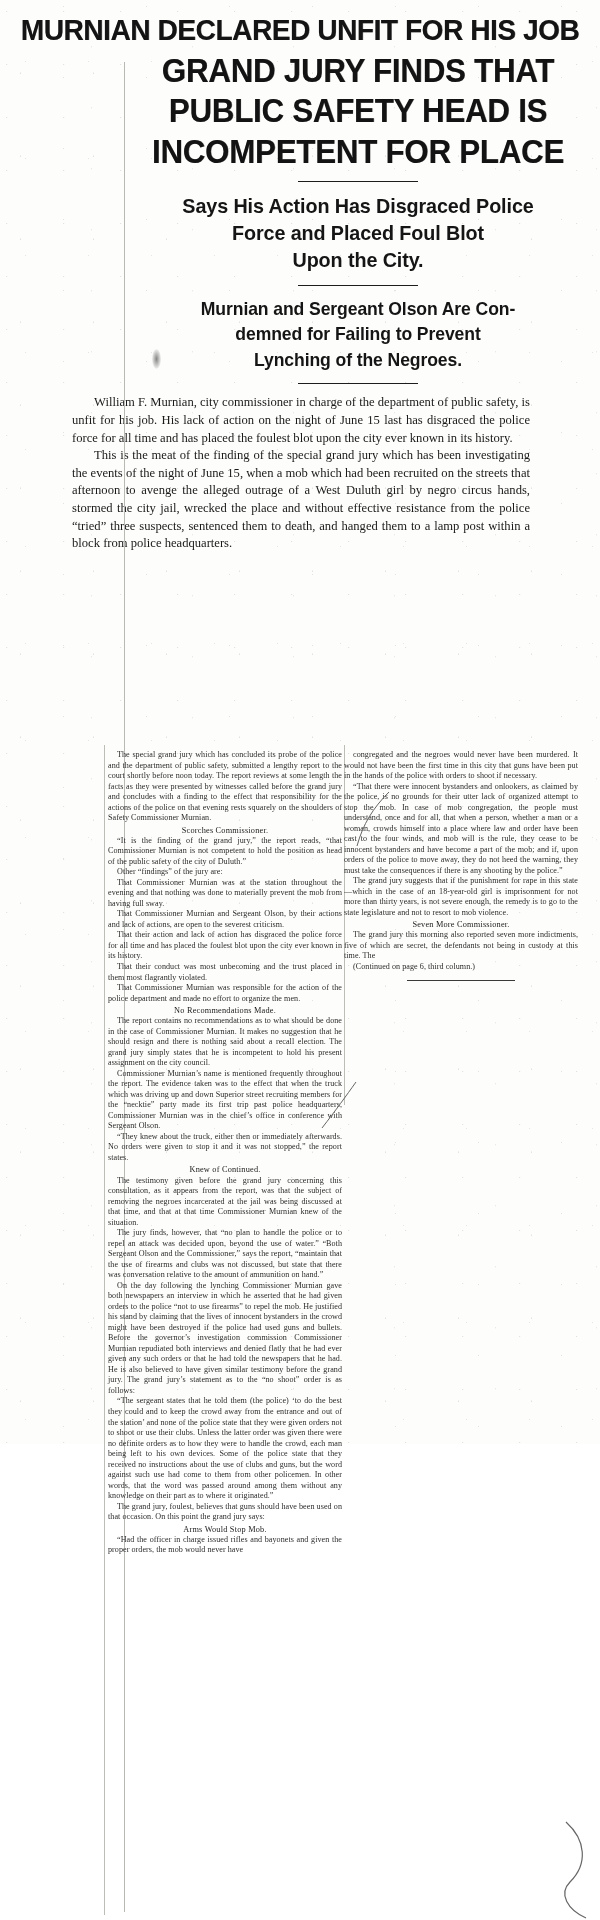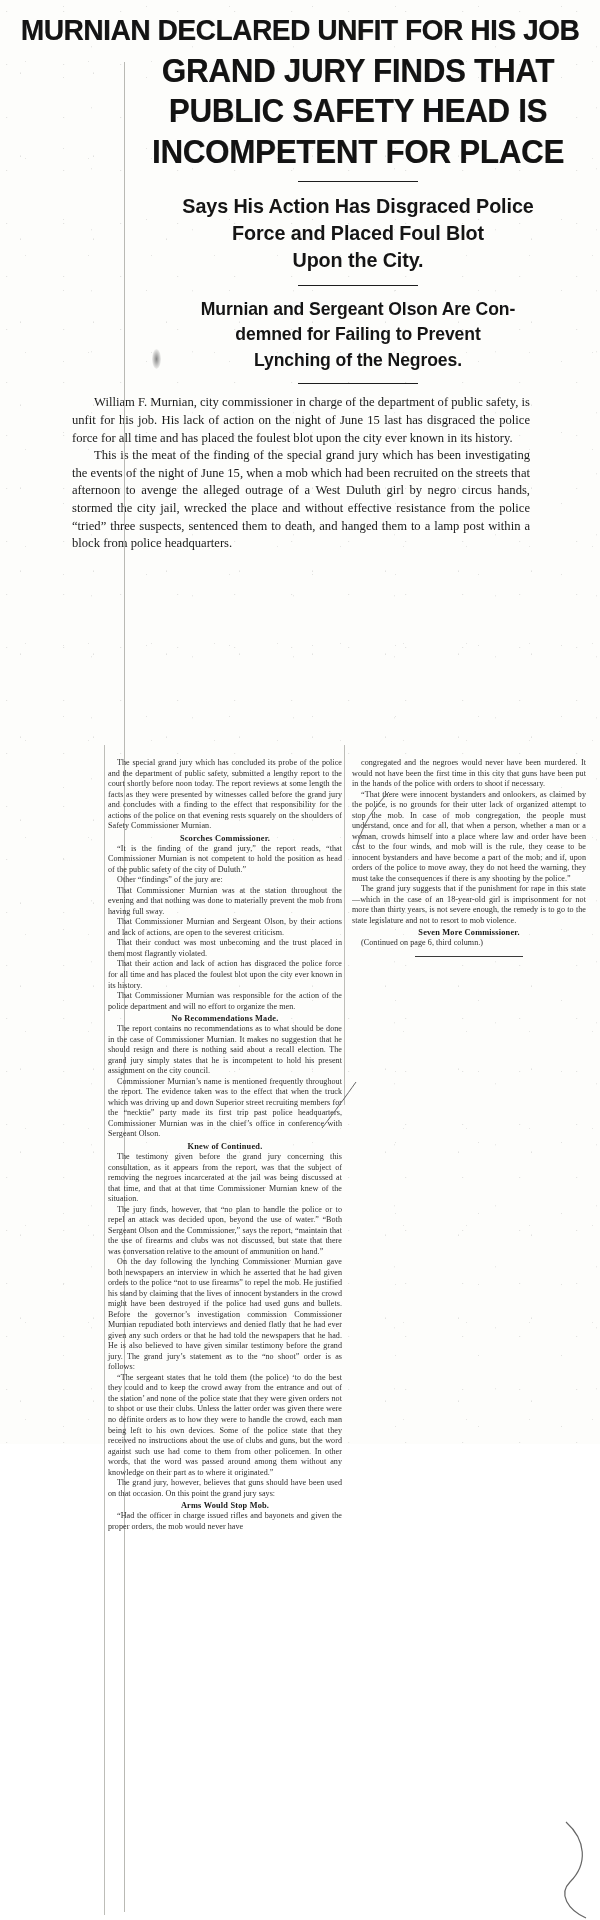--- a/index.html
+++ b/index.html
@@ -130,42 +130,40 @@
   .lead.first { margin-top: 9px; }
 
   
   .cols {
     position: absolute;
     left: 108px;
     top: 750px;
     width: 486px;
     height: 1160px;
     display: flex;
-    gap: 8px;
-    margin-top: 8px;
   }
   .col {
     width: 236px;
     box-sizing: border-box;
     padding-right: 2px;
   }
   .col p {
     margin: 0;
     font-family: "Liberation Serif", serif;
     font-size: 8.1px;
     line-height: 1.30;
     text-align: justify;
     text-indent: 9px;
     color: #2b2b2b;
     letter-spacing: 0.05px;
   }
   .subhead {
     text-align: center;
     font-family: "Liberation Serif", serif;
-    font-weight: bold;
+    font-weight: normal;
     font-size: 8.3px;
     line-height: 1.35;
     margin: 1px 0 0 0;
     color: #1a1a1a;
     letter-spacing: 0.2px;
   }
   .contd {
     font-family: "Liberation Serif", serif;
     font-size: 8.1px;
     line-height: 1.30;
@@ -256,40 +254,42 @@
   <p class="lead">This is the meat of the finding of the special grand jury which has been investigating the events of the night of June 15, when a mob which had been recruited on the streets that afternoon to avenge the alleged outrage of a West Duluth girl by negro circus hands, stormed the city jail, wrecked the place and without effective resistance from the police “tried” three suspects, sentenced them to death, and hanged them to a lamp post within a block from police headquarters.</p>
 
   <div class="cols">
     <div class="col" id="col-left">
         <p>The special grand jury which has concluded its probe of the police and the department of public safety, submitted a lengthy report to the court shortly before noon today.  The report reviews at some length the facts as they were presented by witnesses called before the grand jury and concludes with a finding to the effect that responsibility for the actions of the police on that evening rests squarely on the shoulders of Safety Commissioner Murnian.</p>
         <div class="subhead">Scorches Commissioner.</div>
         <p>“It is the finding of the grand jury,” the report reads, “that Commissioner Murnian is not competent to hold the position as head of the public safety of the city of Duluth.”</p>
         <p>Other “findings” of the jury are:</p>
         <p>That Commissioner Murnian was at the station throughout the evening and that nothing was done to materially prevent the mob from having full sway.</p>
         <p>That Commissioner Murnian and Sergeant Olson, by their actions and lack of actions, are open to the severest criticism.</p>
+        <p>That their action and lack of action has disgraced the police force for all time and has placed the foulest blot upon the city ever known in its history.</p>
         <p>That their conduct was most unbecoming and the trust placed in them most flagrantly violated.</p>
-        <p>That their action and lack of action has disgraced the police force for all time and has placed the foulest blot upon the city ever known in its history.</p>
-        <p>That Commissioner Murnian was responsible for the action of the police department and will no effort to organize the men.</p>
+        <p>That Commissioner Murnian was responsible for the action of the police department and made no effort to organize the men.</p>
         <div class="subhead">No Recommendations Made.</div>
         <p>The report contains no recommendations as to what should be done in the case of Commissioner Murnian.  It makes no suggestion that he should resign and there is nothing said about a recall election.  The grand jury simply states that he is incompetent to hold his present assignment on the city council.</p>
         <p>Commissioner Murnian’s name is mentioned frequently throughout the report.  The evidence taken was to the effect that when the truck which was driving up and down Superior street recruiting members for the “necktie” party made its first trip past police headquarters, Commissioner Murnian was in the chief’s office in conference with Sergeant Olson.</p>
+        <p>“They knew about the truck, either then or immediately afterwards.  No orders were given to stop it and it was not stopped,” the report states.</p>
         <div class="subhead">Knew of Continued.</div>
         <p>The testimony given before the grand jury concerning this consultation, as it appears from the report, was that the subject of removing the negroes incarcerated at the jail was being discussed at that time, and that at that time Commissioner Murnian knew of the situation.</p>
         <p>The jury finds, however, that “no plan to handle the police or to repel an attack was decided upon, beyond the use of water.”  “Both Sergeant Olson and the Commissioner,” says the report, “maintain that the use of firearms and clubs was not discussed, but state that there was conversation relative to the amount of ammunition on hand.”</p>
         <p>On the day following the lynching Commissioner Murnian gave both newspapers an interview in which he asserted that he had given orders to the police “not to use firearms” to repel the mob.  He justified his stand by claiming that the lives of innocent bystanders in the crowd might have been destroyed if the police had used guns and bullets.  Before the governor’s investigation commission Commissioner Murnian repudiated both interviews and denied flatly that he had ever given any such orders or that he had told the newspapers that he had.  He is also believed to have given similar testimony before the grand jury.  The grand jury’s statement as to the “no shoot” order is as follows:</p>
         <p>“The sergeant states that he told them (the police) ‘to do the best they could and to keep the crowd away from the entrance and out of the station’ and none of the police state that they were given orders not to shoot or use their clubs.  Unless the latter order was given there were no definite orders as to how they were to handle the crowd, each man being left to his own devices.  Some of the police state that they received no instructions about the use of clubs and guns, but the word against such use had come to them from other policemen.  In other words, that the word was passed around among them without any knowledge on their part as to where it originated.”</p>
-        <p>The grand jury, however, believes that guns should have been used on that occasion.  On this point the grand jury says:</p>
+        <p>The grand jury, foulest, believes that guns should have been used on that occasion.  On this point the grand jury says:</p>
         <div class="subhead">Arms Would Stop Mob.</div>
         <p>“Had the officer in charge issued rifles and bayonets and given the proper orders, the mob would never have</p>
       </div>
     <div class="col" id="col-right">
         <p>congregated and the negroes would never have been murdered.  It would not have been the first time in this city that guns have been put in the hands of the police with orders to shoot if necessary.</p>
         <p>“That there were innocent bystanders and onlookers, as claimed by the police, is no grounds for their utter lack of organized attempt to stop the mob.  In case of mob congregation, the people must understand, once and for all, that when a person, whether a man or a woman, crowds himself into a place where law and order have been cast to the four winds, and mob will is the rule, they cease to be innocent bystanders and have become a part of the mob; and if, upon orders of the police to move away, they do not heed the warning, they must take the consequences if there is any shooting by the police.”</p>
         <p>The grand jury suggests that if the punishment for rape in this state—which in the case of an 18-year-old girl is imprisonment for not more than thirty years, is not severe enough, the remedy is to go to the state legislature and not to resort to mob violence.</p>
         <div class="subhead">Seven More Commissioner.</div>
+        <p>The grand jury this morning also reported seven more indictments, five of which are secret, the defendants not being in custody at this time. The</p>
         <p class="contd">(Continued on page 6, third column.)</p>
         <hr class="endrule">
       </div>
   </div>
 
   <div class="smudge"></div>
 
   <svg class="pencil" style="left:355px; top:790px;" width="40" height="60" viewBox="0 0 40 60">
     <path d="M34 2 C18 18, 8 34, 2 56" stroke-width="1"></path>
   </svg>

